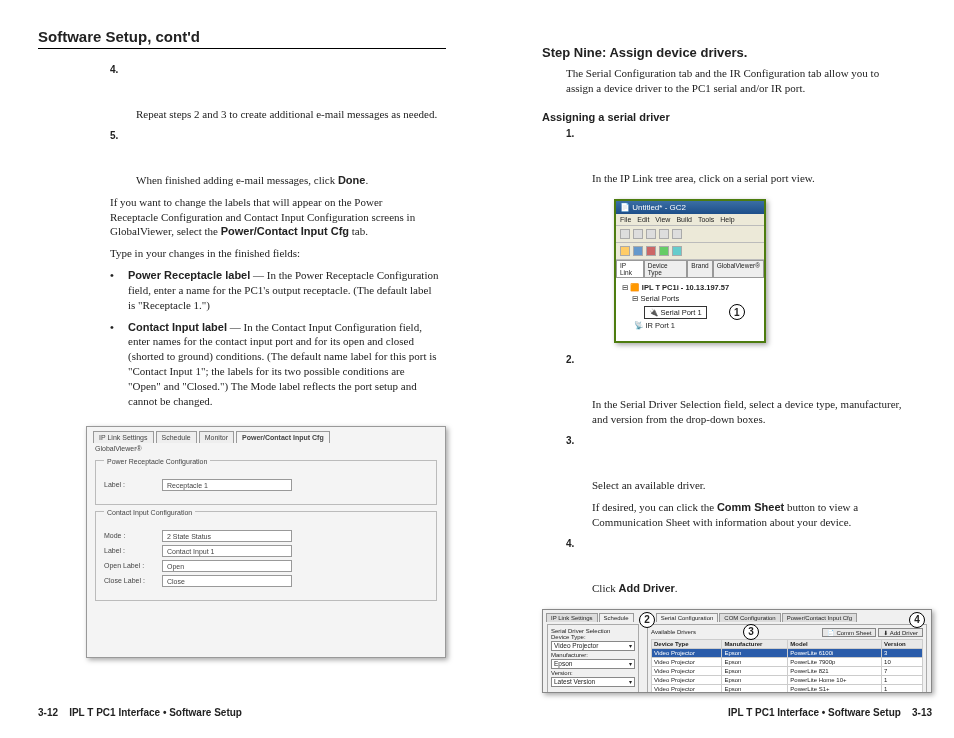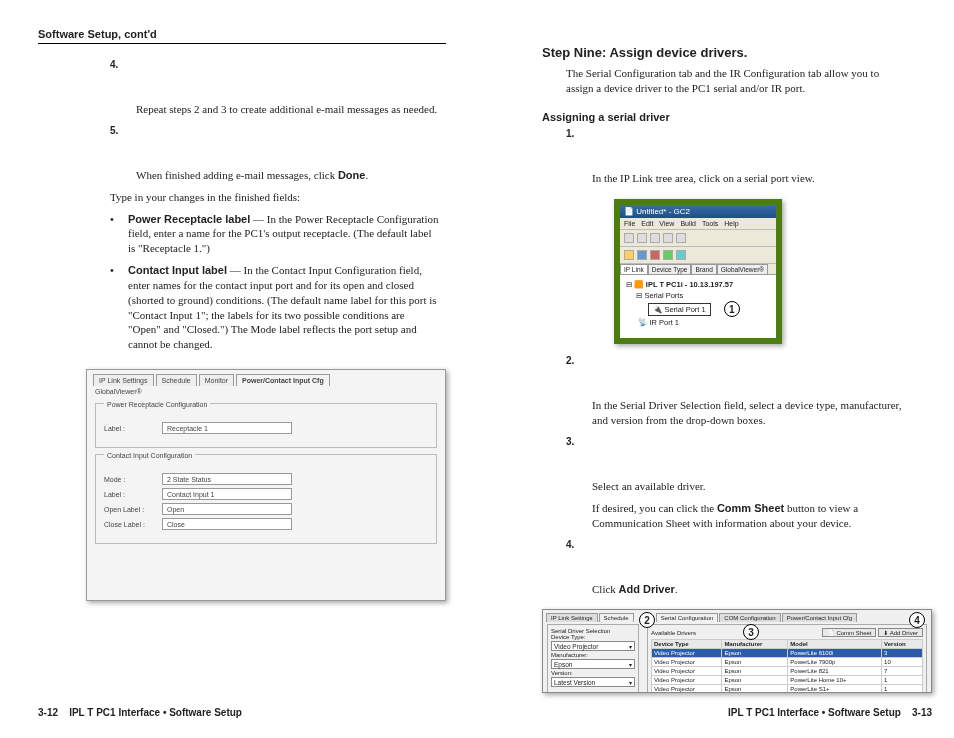--- a/index.html
+++ b/index.html
@@ -11,21 +11,21 @@
     width: 954px;
     height: 738px;
     padding: 28px 38px 20px 38px;
     display: flex;
     gap: 48px;
   }
   .col { flex: 1; display: flex; flex-direction: column; }
   h1 {
     font-family: Arial, Helvetica, sans-serif;
     font-weight: bold;
-    font-size: 11px;
+    font-size: 15px;
     border-bottom: 1px solid #000;
     padding-bottom: 3px;
     margin-bottom: 14px;
   }
   h2 {
     font-family: Arial, Helvetica, sans-serif;
     font-weight: bold;
     font-size: 13px;
     margin: 10px 0 6px 24px;
     max-width: 380px;
@@ -63,22 +63,22 @@
   .row { display:flex; align-items:center; gap:6px; margin:3px 0; font-size:7px;}
   .row label { width:52px; }
   .row .inp { border:1px solid #999; background:#fff; height:12px; padding:0 4px; line-height:12px; width:130px; font-size:7px;}
   .footer { margin-top:auto; font-family: Arial, sans-serif; font-size:10px; padding-top:14px;}
   .footer.left { text-align:left; }
   .footer.right { text-align:right; }
   .footer .pg { font-weight:bold; }
   
   .minifig {
     margin: 6px auto 10px 120px;
-    width:168px;
-    border:6px solid #4d7c0f;
+    width:152px;
+    border:2px solid #4d7c0f;
     box-shadow: 2px 2px 5px rgba(0,0,0,0.35);
     background:#ece9d8;
     font-family: Arial, sans-serif;
     font-size:8px;
   }
   .minifig .titlebar { background:linear-gradient(#3a6ea5,#1d4e89); color:#fff; padding:2px 4px; font-size:8px;}
   .minifig .menubar { background:#ece9d8; padding:2px 4px; font-size:7px; display:flex; gap:6px; border-bottom:1px solid #bbb;}
   .minifig .toolbar { padding:3px 4px; display:flex; gap:3px; border-bottom:1px solid #bbb;}
   .tbicon { width:10px; height:10px; background:#ddd; border:1px solid #aaa;}
   .minifig .tabs2 { display:flex; font-size:6.5px; border-bottom:1px solid #999;}
@@ -128,20 +128,23 @@
     <span class="txt">Repeat steps 2 and 3 to create additional e-mail messages as needed.</span>
   </div>
   <div class="numitem">
     <span class="num">5.</span>
     <span class="txt">
       <span>When finished adding e-mail messages, click </span><b class="sans">Done</b><span>.</span>
     </span>
   </div>
 
 
+  <p class="para">
+    <span>If you want to change the labels that will appear on the Power Receptacle Configuration and Contact Input Configuration screens in GlobalViewer, select the </span><b class="sans">Power/Contact Input Cfg</b><span> tab.</span>
+  </p>
   <p class="para">Type in your changes in the finished fields:</p>
 
   <div class="bull">
     <span class="txt"><b class="sans">Power Receptacle label</b><span> — In the Power Receptacle Configuration field, enter a name for the PC1's output receptacle.  (The default label is "Receptacle 1.")</span></span>
   </div>
   <div class="bull">
     <span class="txt"><b class="sans">Contact Input label</b><span> — In the Contact Input Configuration field, enter names for the contact input port and for its open and closed (shorted to ground) conditions.  (The default name label for this port is "Contact Input 1"; the labels for its two possible conditions are "Open" and "Closed.")  The Mode label reflects the port setup and cannot be changed.</span></span>
   </div>
 
   <div class="figbox">
@@ -223,21 +226,21 @@
     </div>
     <div class="tabs2">
       <span class="active">IP Link</span>
       <span>Device Type</span>
       <span>Brand</span>
       <span>GlobalViewer®</span>
     </div>
     <div class="tree">
       <div>⊟ 🟧 <b>IPL T PC1i - 10.13.197.57</b></div>
       <div class="node">⊟ <span>Serial Ports</span></div>
-      <div class="node" style="padding-left:22px; display:flex; align-items:center; gap:13px;">
+      <div class="node" style="padding-left:22px; display:flex; align-items:center; gap:22px;">
         <span style="border:1px solid #333; padding:0 4px; background:#fff;">🔌 <span>Serial Port 1</span></span>
         <span class="circ">1</span>
       </div>
       <div class="node" style="padding-left:12px;">📡 <span>IR Port 1</span></div>
     </div>
   </div>
 
   <div class="numitem">
     <span class="num">2.</span>
     <span class="txt">In the Serial Driver Selection field, select a device type, manufacturer, and version from the drop-down boxes.</span>

